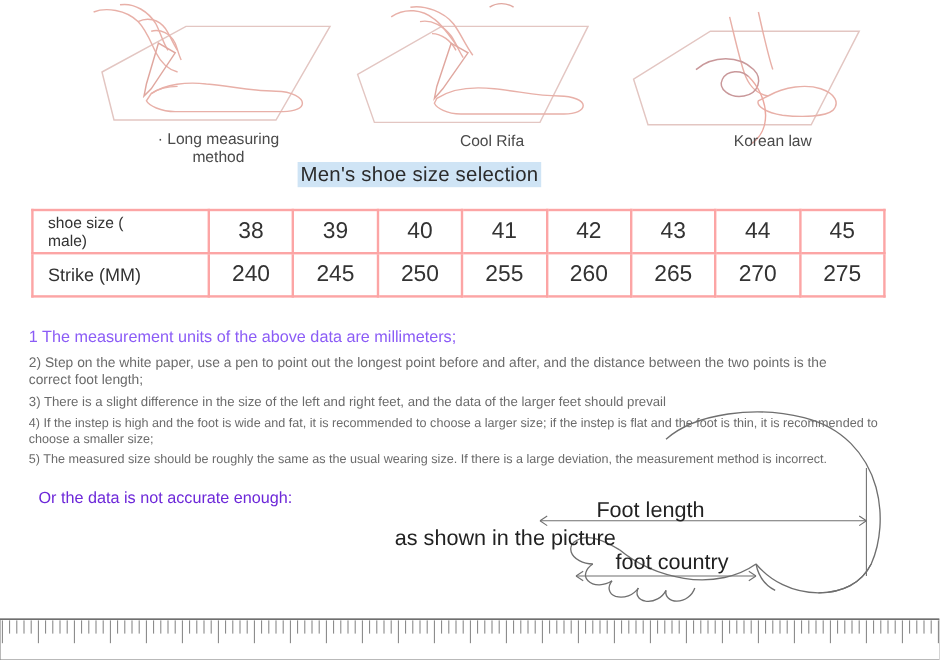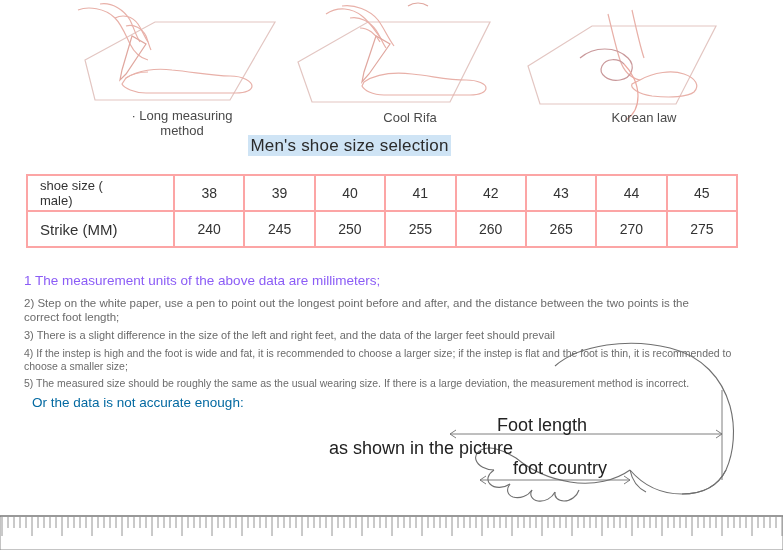--- a/index.html
+++ b/index.html
@@ -94,21 +94,21 @@
   .size-table td.rowhdr {
     width: 132px;
     text-align: left;
     padding-left: 12px;
     font-size: 13px;
   }
   .size-table tr.row-strike td.rowhdr {
     font-size: 15px;
   }
   .size-table td.val {
-    font-size: 14px;
+    font-size: 19px;
     margin-top: 46px;
   }
 
   
   .notes {
     position: absolute;
     left: 24px;
     top: 272px;
     width: 740px;
     color: #6b6b6b;
@@ -142,22 +142,22 @@
   }
   .note-5 {
     font-size: 10.5px;
     line-height: 12.5px;
     margin-bottom: 2px;
     width: 700px;
   }
   .note-6 {
     font-size: 13.5px;
     line-height: 18px;
-    color: #0369a1;
-    margin-top: 4px;
+    color: #6d28d9;
+    margin-top: 16px;
     margin-left: 8px;
   }
 
   
   .foot-diagram {
     position: absolute;
     left: 330px;
     top: 330px;
     width: 453px;
     height: 190px;

